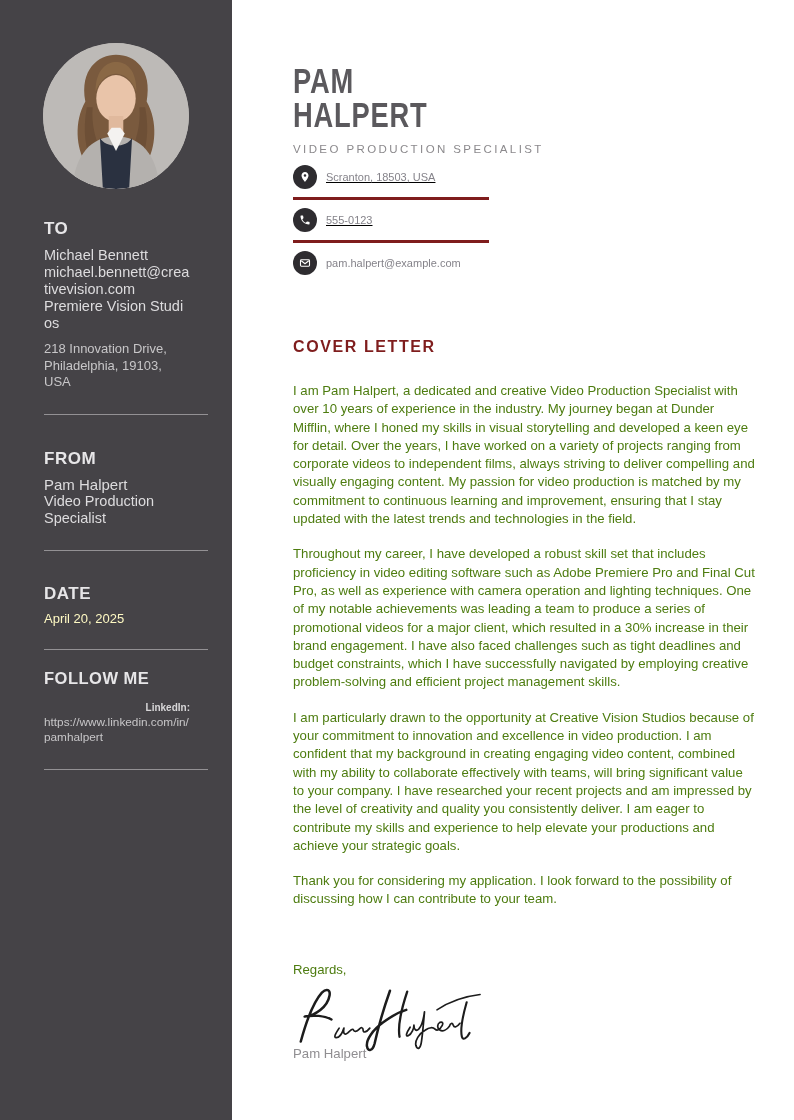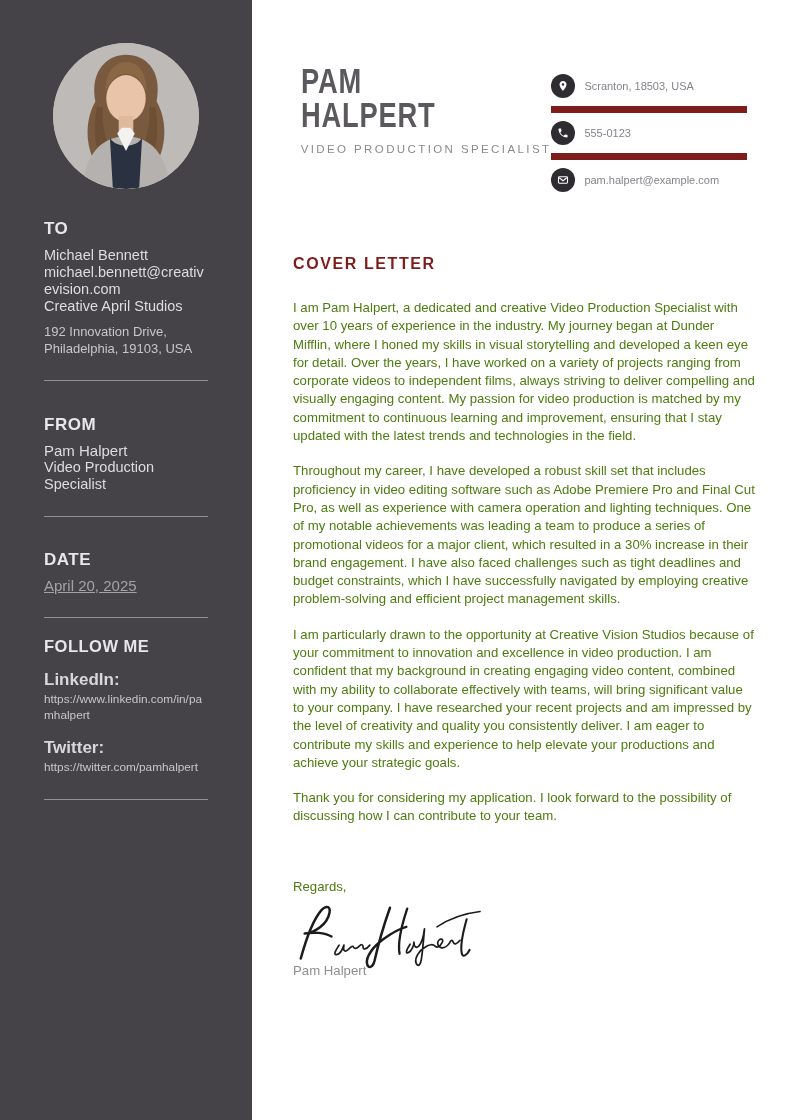--- a/index.html
+++ b/index.html
@@ -11,21 +11,21 @@
     height: 1120px;
     background: #ffffff;
     overflow: hidden;
     margin: 0 auto;
   }
 
   
   .sidebar {
     position: absolute;
     left: 0; top: 0; bottom: 0;
-    width: 252px;
+    width: 232px;
     background: #454347;
     color: #dddcde;
   }
   .photo-wrap {
     width: 146px; height: 146px;
     border-radius: 50%;
     overflow: hidden;
     margin: 43px auto 0;
     background: #bdbab7;
   }
@@ -46,42 +46,42 @@
   .side-divider {
     border: none;
     border-top: 1px solid rgba(255,255,255,0.42);
     width: 164px;
     margin: 23px 0 0 0;
   }
   .from-section { margin-top: 34px; }
   .from-section .side-heading { margin-bottom: 7px; }
   .date-section { margin-top: 33px; }
   .date-section .side-heading { margin-bottom: 7px; }
-  .date-value { font-size: 15px; color: #a3a3a3; text-decoration: underline; }
+  .date-value { font-size: 13px; color: #fef9c3; }
   .follow-section { margin-top: 19px; }
   .follow-section .side-heading { margin-bottom: 14px; }
-  .follow-label { font-weight: bold; font-size: 17px; color: #d8d7d9; }
+  .follow-label { font-weight: bold; font-size: 10px; color: #d8d7d9; text-align: right; }
   .follow-url {
     font-size: 11.8px; line-height: 15.5px;
     color: #c7c6c8;
     word-break: break-all;
     text-decoration: none;
     display: block;
     margin-top: 2px;
   }
   .follow-item + .follow-item { margin-top: 15px; }
 
   
   .main {
     position: absolute;
     left: 252px; right: 0; top: 0; bottom: 0;
     padding: 64px 39px 0 41px;
     background: #ffffff;
   }
-  .header-row { display: flex; justify-content: center; }
+  .header-row { display: flex; justify-content: center; flex-direction: column; }
   .name-block h1 {
     font-size: 35px;
     line-height: 34px;
     font-weight: bold;
     letter-spacing: 1px;
     color: #5b595d;
     transform: scaleX(0.78);
     transform-origin: left top;
     white-space: nowrap;
   }
@@ -93,21 +93,21 @@
     white-space: nowrap;
   }
   .contact-block { width: 196px; margin-top: 8px; flex-shrink: 0; }
   .contact-row {
     display: flex;
     align-items: center;
     gap: 9px;
     padding: 2px 0 8px;
     margin-bottom: 6px;
   }
-  .contact-row.rule { border-bottom: 7px solid #7f1d1d; }
+  .contact-row.rule { border-bottom: 3px solid #7f1d1d; text-decoration: underline; }
   .contact-icon {
     width: 24px; height: 24px;
     border-radius: 50%;
     background: #2e2c30;
     display: flex; align-items: center; justify-content: center;
     flex-shrink: 0;
   }
   .contact-icon svg { width: 12px; height: 12px; display: block; }
   .contact-text { font-size: 11px; color: #85838a; }
 
@@ -164,24 +164,24 @@
         </g>
       </svg>
     </div>
 
     <div class="side-content">
       <section class="to-section">
         <div class="side-heading">TO</div>
         <div class="to-lines">
           <div class="side-primary">Michael Bennett</div>
           <div class="side-primary">michael.bennett@creativevision.com</div>
-          <div class="side-primary">Creative April Studios</div>
+          <div class="side-primary">Premiere Vision Studios</div>
         </div>
         <div class="to-address">
-          <div class="side-secondary">192 Innovation Drive,</div>
+          <div class="side-secondary">218 Innovation Drive,</div>
           <div class="side-secondary">Philadelphia, 19103, USA</div>
         </div>
       </section>
 
       <hr class="side-divider">
 
       <section class="from-section">
         <div class="side-heading">FROM</div>
         <div class="side-primary" style="font-size:15px;">Pam Halpert</div>
         <div class="side-primary">Video Production Specialist</div>
@@ -194,24 +194,20 @@
         <div class="date-value">April 20, 2025</div>
       </section>
 
       <hr class="side-divider">
 
       <section class="follow-section">
         <div class="side-heading" style="font-size:16.5px;">FOLLOW ME</div>
         <div class="follow-item">
           <div class="follow-label">LinkedIn:</div>
           <a class="follow-url" href="#">https://www.linkedin.com/in/pamhalpert</a>
-        </div>
-        <div class="follow-item">
-          <div class="follow-label">Twitter:</div>
-          <a class="follow-url" href="#">https://twitter.com/pamhalpert</a>
         </div>
       </section>
 
       <hr class="side-divider">
     </div>
   </aside>
 
   <main class="main">
     <div class="header-row">
       <div class="name-block">

